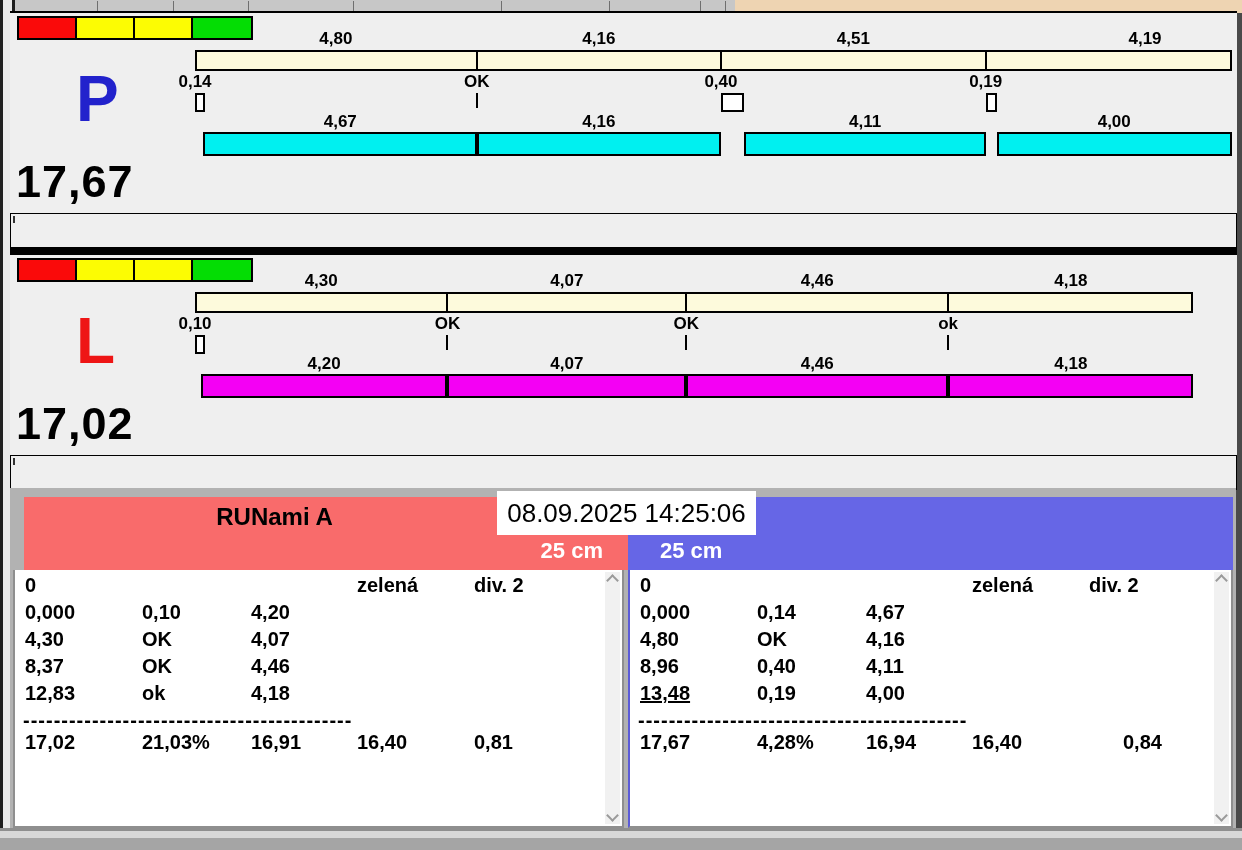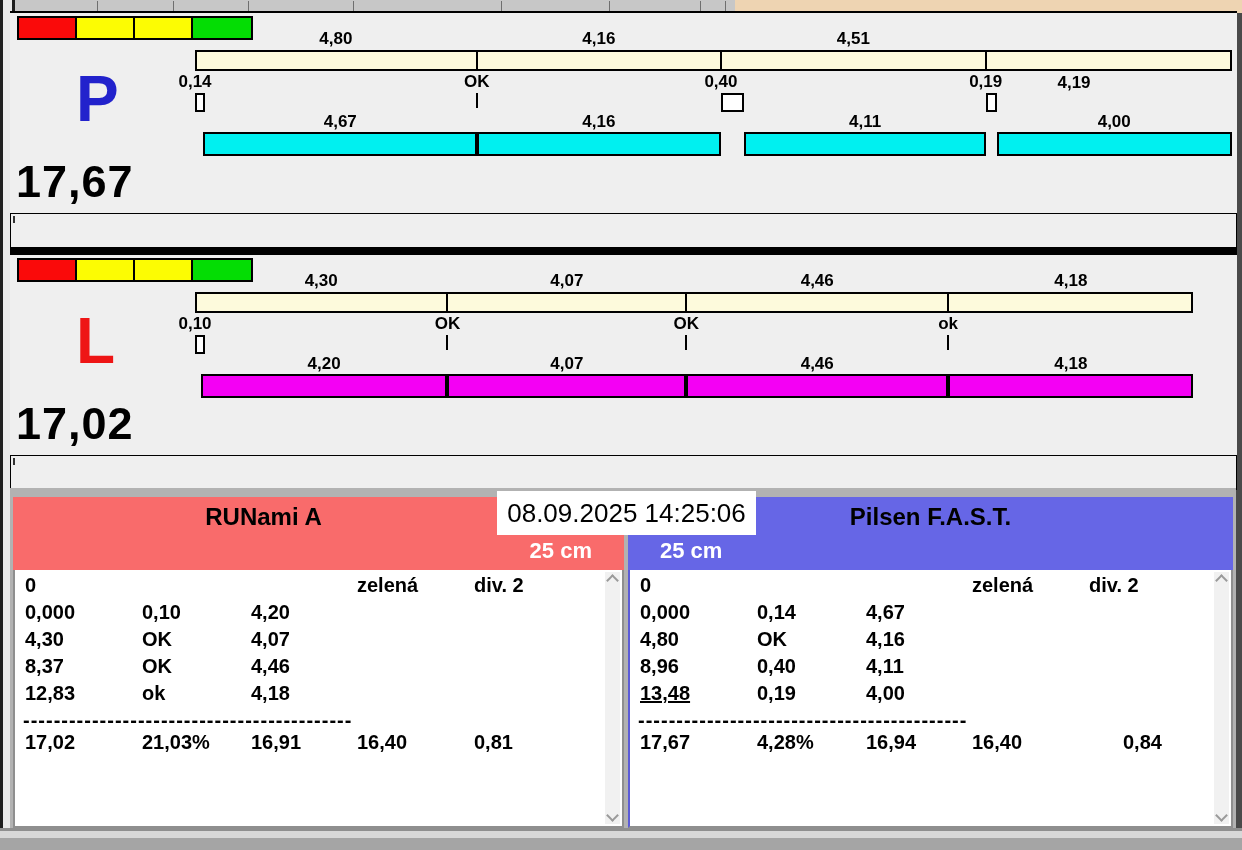--- a/index.html
+++ b/index.html
@@ -49,21 +49,21 @@
   #substrip-l { top:455px; }
   .substrip .mini-tick { position:absolute; left:2px; top:2px; width:2px; height:7px; background:#333; }
   .thick-divider { left:10px; top:247px; width:1227px; height:7px; background:#000; }
 
   
   .panels-bg { left:10px; top:488px; width:1226px; height:340px; background:#b2b2b2; }
   .panel { top:497px; height:331px; }
   #panel-left { left:13px; width:611px; }
   #panel-right { left:628px; width:605px; }
   .panel-header { position:absolute; left:0; top:0; width:100%; height:73px; }
-  #panel-left  .panel-header { background:#f96b6b; }
+  #panel-left  .panel-header { background:#f96b6b;margin-left:11px; }
   #panel-right .panel-header { background:#6666e6; }
   .team-title { position:absolute; top:6px; width:100%; text-align:center; font-size:24px; font-weight:bold; color:#000; }
   #panel-left .team-title { width:82%; }
   .team-dogs { position:absolute; top:42px; width:100%; text-align:center; font-size:19px; font-weight:bold; color:#fff; }
   #panel-left  .team-dogs { width:80%; }
   #panel-right .team-dogs { left:15%; width:85%; }
   .size-badge { position:absolute; top:41px; font-size:22px; font-weight:bold; color:#fff; }
   #panel-left  .size-badge { right:32px; }
   #panel-right .size-badge { left:32px; }
   .panel-body { position:absolute; left:0; top:73px; width:100%; height:258px; background:#fff;
@@ -103,21 +103,21 @@
   <div class="lane-letter" style="color: rgb(34, 34, 204);">P</div>
   <div class="lane-total">17,67</div>
 <div class="status-box" style="left: 7px; background: rgb(250, 10, 10);"></div>
     <div class="status-box" style="left: 65px; background: rgb(252, 252, 3);"></div>
     <div class="status-box" style="left: 123px; background: rgb(252, 252, 3);"></div>
     <div class="status-box" style="left: 181px; background: rgb(4, 221, 4);"></div>
     <div class="split-label-row">
       <div class="bar-label" style="left: 325.88px;">4,80</div>
       <div class="bar-label" style="left: 588.856px;">4,16</div>
       <div class="bar-label" style="left: 843.321px;">4,51</div>
-      <div class="bar-label" style="left: 1064px; margin-top: 44px;">4,19</div>
+      <div class="bar-label" style="left: 1135px;">4,19</div>
     </div>
     <div class="split-bar" style="left: 185px; width: 1032.64px; background: rgb(253, 250, 220);">
       <div class="split-divider" style="left: 278.76px;"></div>
       <div class="split-divider" style="left: 522.952px;"></div>
       <div class="split-divider" style="left: 787.689px;"></div>
     </div>
     <div class="pass-label-row">
       <div class="bar-label" style="left: 185px;">0,14</div>
       <div class="bar-label" style="left: 466.76px;">OK</div>
       <div class="bar-label" style="left: 710.952px;">0,40</div>
@@ -239,21 +239,20 @@
       </div>
     <div class="scrollbar">
       <div class="chev chev-up"></div>
       <div class="chev chev-down"></div>
     </div>
   </div>
 </div>
 
 <div class="abs panel" id="panel-right">
   <div class="panel-header">
-    <div class="team-title">Pilsen F.A.S.T.</div>
     <div class="size-badge">25 cm</div>
   </div>
   <div class="panel-body">
     <div class="table-area" id="table-right">
         <div class="t-row">
           <div class="t-cell" style="left: 2px;">0</div>
           <div class="t-cell" style="left: 334px;">zelená</div>
           <div class="t-cell" style="left: 451px;">div. 2</div>
         </div>
         <div class="t-row">

